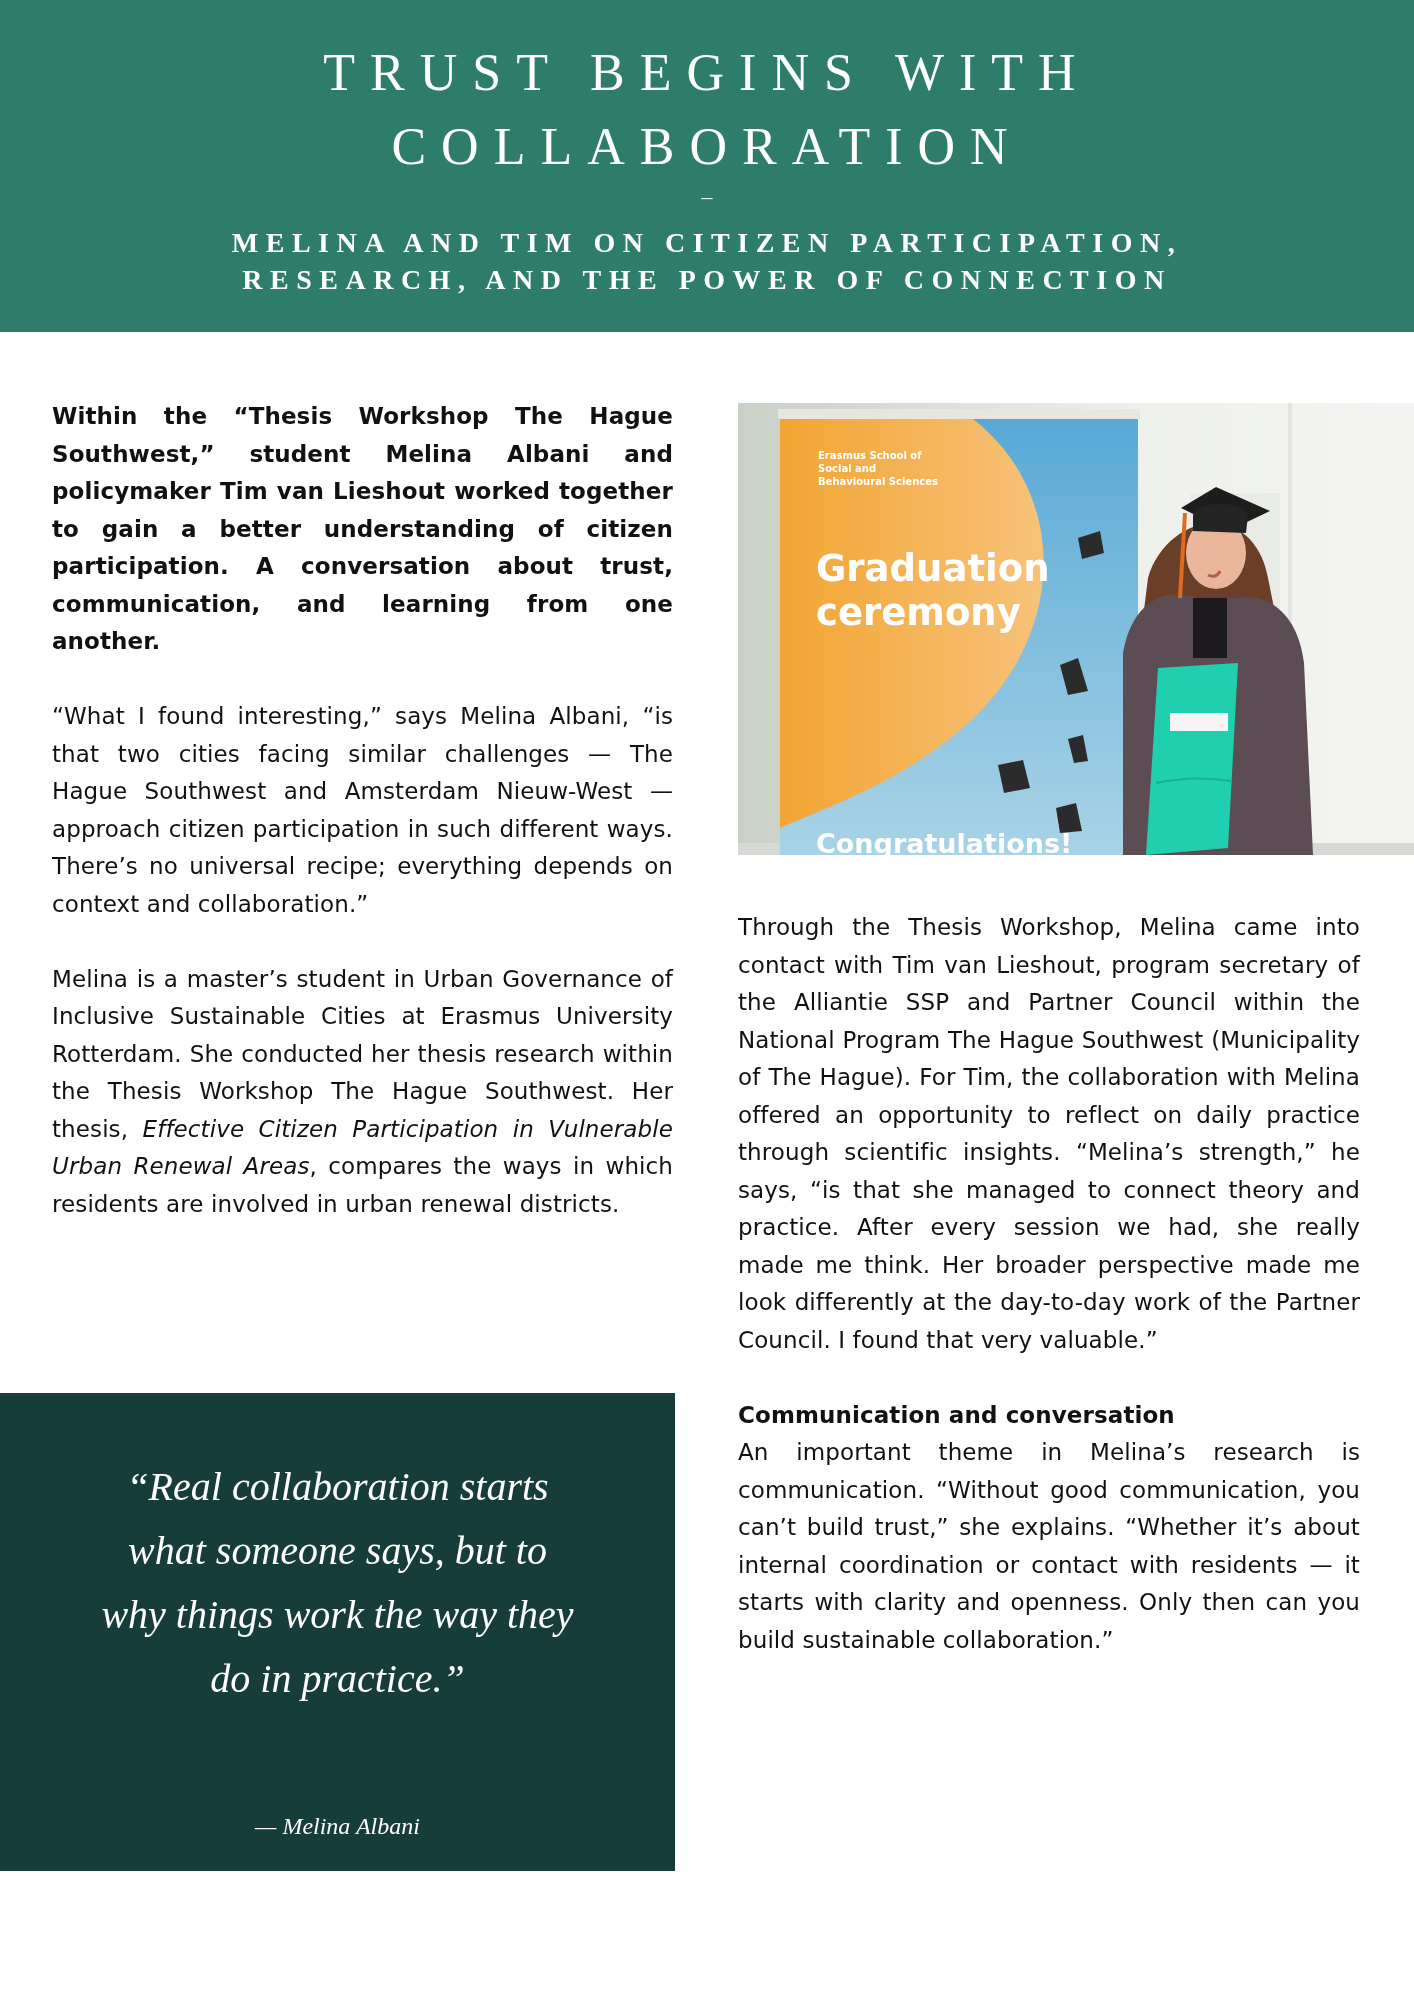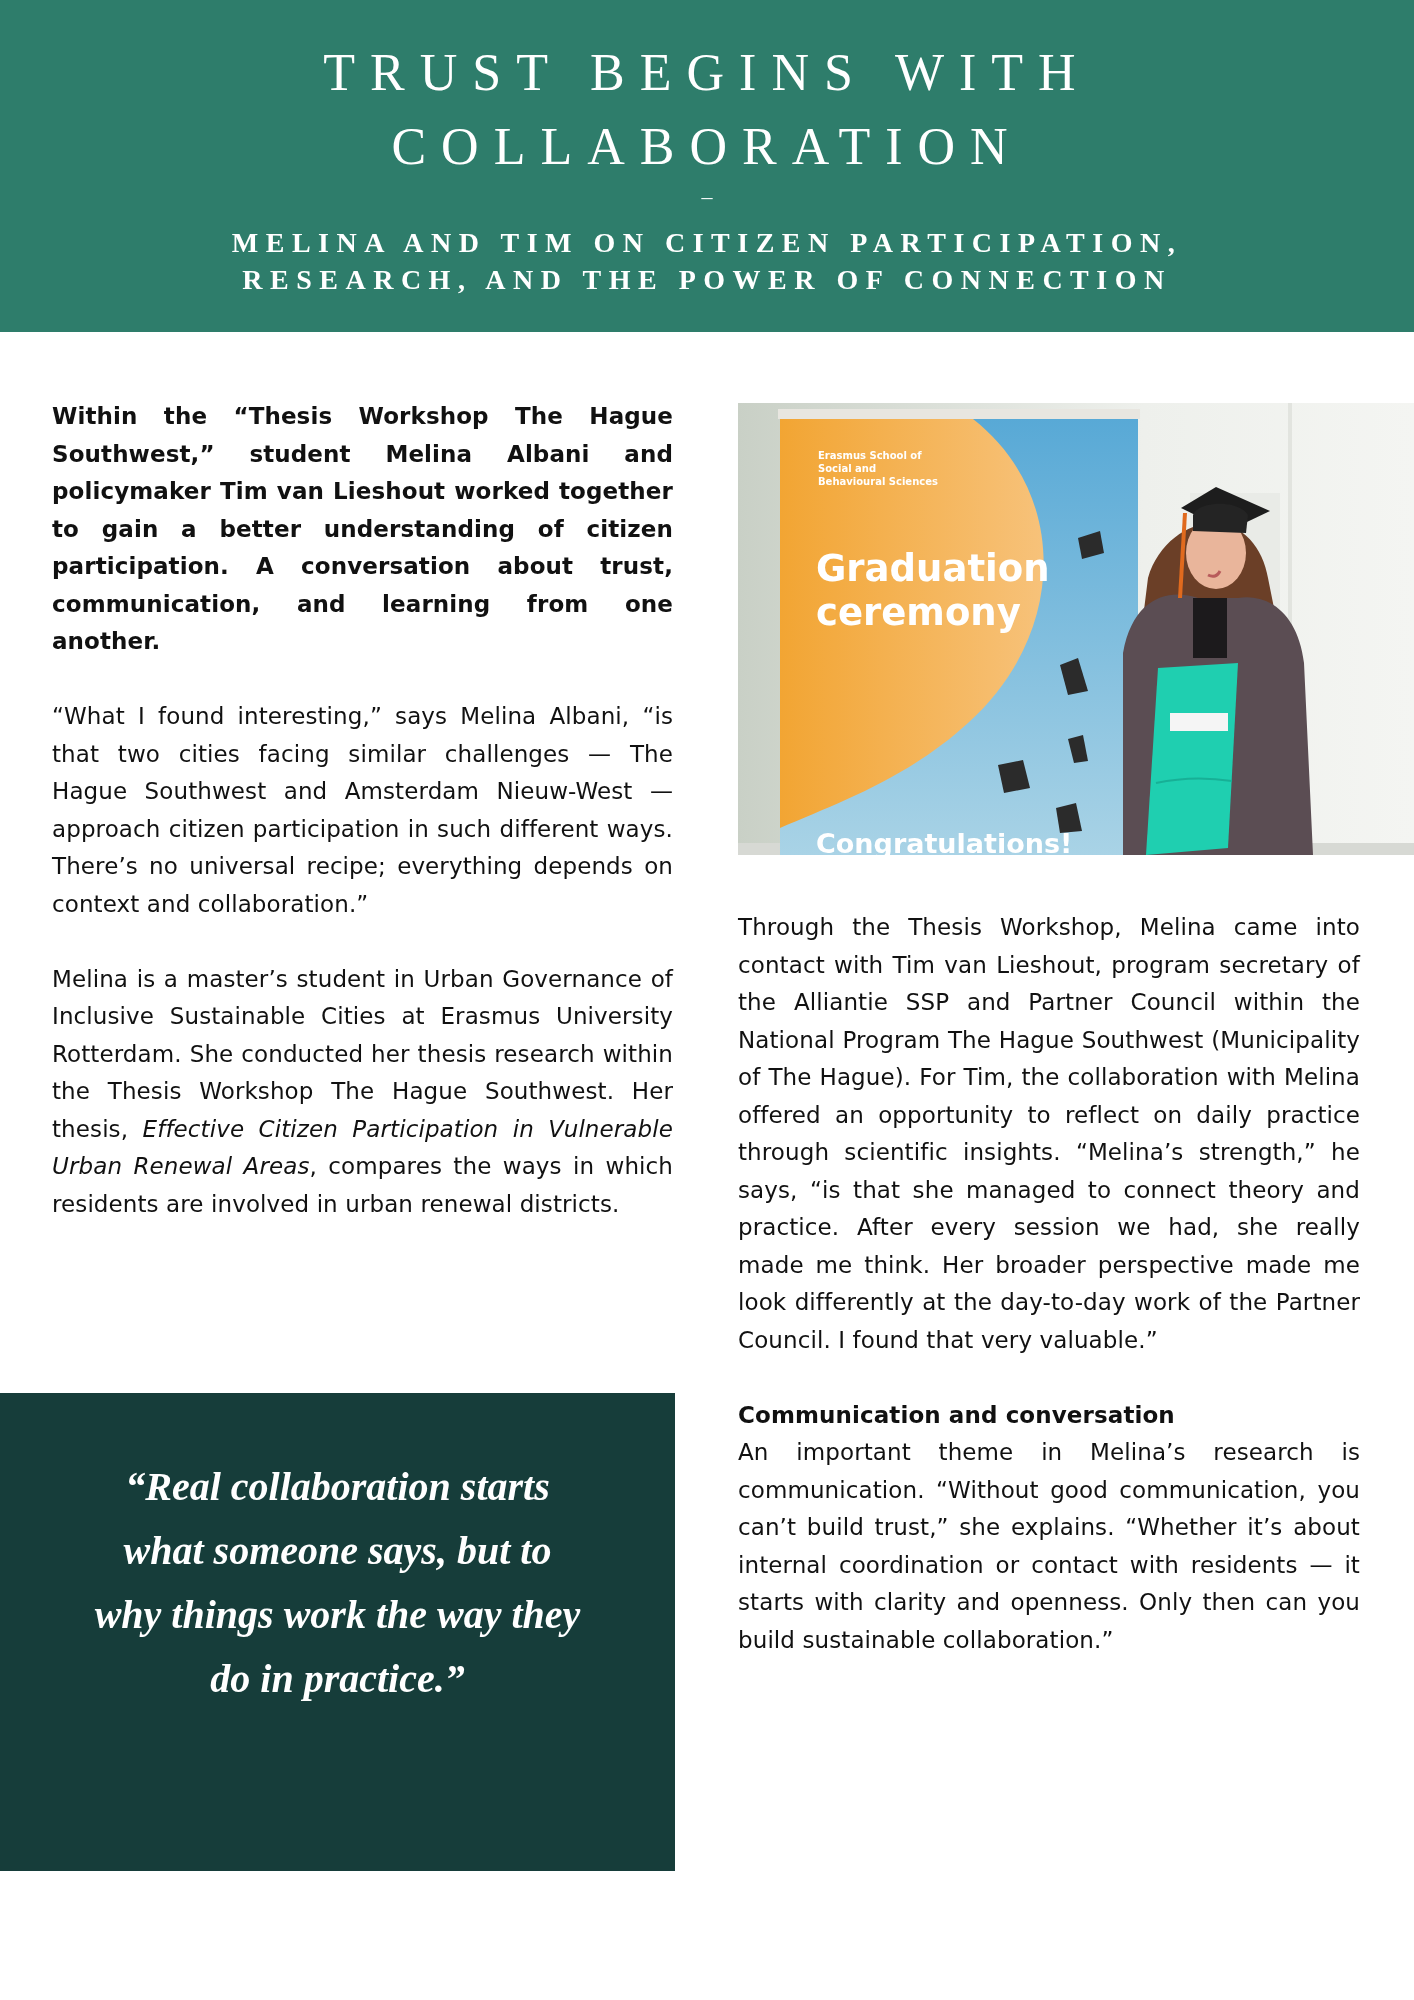--- a/index.html
+++ b/index.html
@@ -46,21 +46,21 @@
     overflow: hidden; background: #dfe3dc;
   }
 
   .quote-box {
     position: absolute; left: 0; top: 1393px; width: 675px; height: 478px;
     background: #163d3a; color: #fff; text-align: center;
   }
   .quote-text {
     position: absolute; left: 40px; right: 40px; top: 62px;
     font-family: "Liberation Serif", serif; font-style: italic;
-    font-size: 40px; line-height: 64px; font-weight: bold;
+    font-size: 40px; line-height: 64px;
   }
   .quote-line { display: block; }
   .quote-attribution {
     position: absolute; left: 0; width: 100%; top: 420px;
     font-family: "Liberation Serif", serif; font-style: italic; font-size: 24px;
   }
 </style>
 </head>
 <body>
 
@@ -145,13 +145,14 @@
   <p class="tight">An important theme in Melina’s research is communication. “Without good communication, you can’t build trust,” she explains. “Whether it’s about internal coordination or contact with residents — it starts with clarity and openness. Only then can you build sustainable collaboration.”</p>
 </section>
 
 <aside class="quote-box">
   <blockquote class="quote-text">
     <span class="quote-line">“Real collaboration starts</span>
     <span class="quote-line">what someone says, but to</span>
     <span class="quote-line">why things work the way they</span>
     <span class="quote-line">do in practice.”</span>
   </blockquote>
+  <div class="quote-attribution">— Melina Albani</div>
 </aside>
 
 </body></html>

